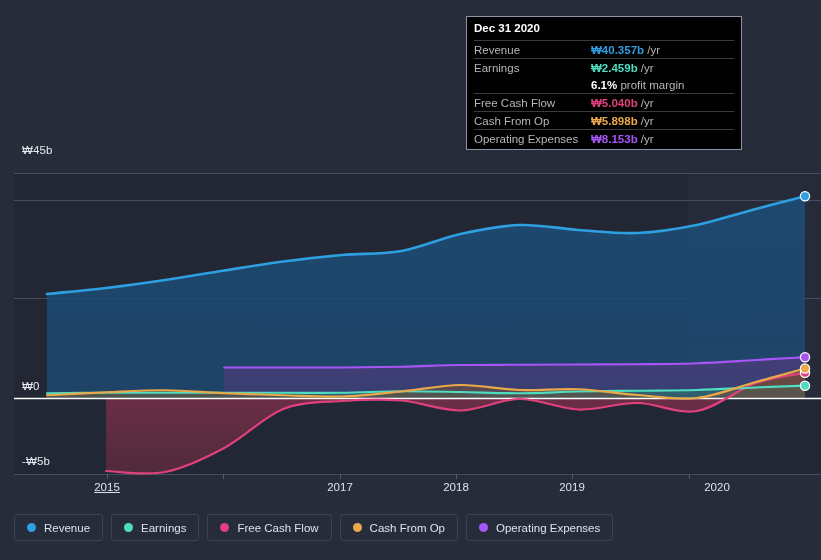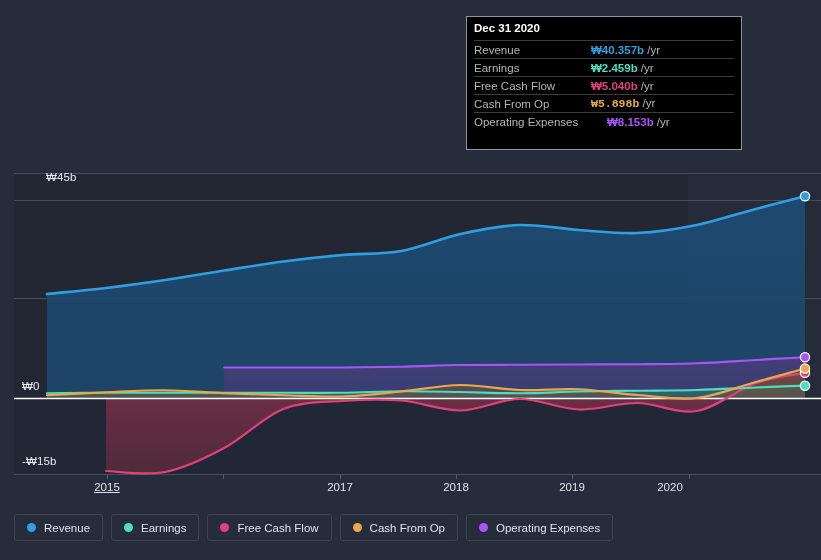--- a/index.html
+++ b/index.html
@@ -120,53 +120,57 @@
         <path d="M47.00,393.25 C56.84,393.17 86.38,392.83 106.06,392.75 C125.75,392.67 145.44,392.75 165.13,392.75 C184.82,392.75 204.51,392.75 224.19,392.75 C243.88,392.75 263.57,392.75 283.26,392.75 C302.95,392.75 322.64,393.00 342.32,392.75 C362.01,392.50 381.70,391.38 401.39,391.25 C421.08,391.13 440.77,391.67 460.45,392.00 C480.14,392.33 499.83,393.33 519.52,393.25 C539.21,393.17 558.90,391.92 578.58,391.50 C598.27,391.08 617.96,391.00 637.65,390.75 C657.34,390.50 677.03,390.54 696.71,390.00 C716.40,389.46 737.73,388.22 755.78,387.50 C773.83,386.78 796.80,386.00 805.00,385.70" fill="none" stroke="#4fdcc0" stroke-width="2.2" stroke-linecap="round" stroke-linejoin="round"></path>
         <path d="M47.00,395.25 C56.84,394.75 86.38,393.08 106.06,392.25 C125.75,391.42 145.44,390.08 165.13,390.25 C184.82,390.42 204.51,392.42 224.19,393.25 C243.88,394.08 263.57,394.71 283.26,395.25 C302.95,395.79 322.64,397.13 342.32,396.50 C362.01,395.88 381.70,393.42 401.39,391.50 C421.08,389.58 440.77,385.25 460.45,385.00 C480.14,384.75 499.83,389.29 519.52,390.00 C539.21,390.71 558.90,388.42 578.58,389.25 C598.27,390.08 617.96,393.54 637.65,395.00 C657.34,396.46 677.03,400.17 696.71,398.00 C716.40,395.83 737.73,386.92 755.78,382.00 C773.83,377.08 796.80,370.76 805.00,368.51" fill="none" stroke="#e9a94b" stroke-width="2.2" stroke-linecap="round" stroke-linejoin="round"></path>
         <circle cx="805.00" cy="196.22" r="4.6" fill="#2e9fe0" stroke="#ffffff" stroke-width="1.3"></circle>
         <circle cx="805.00" cy="357.24" r="4.6" fill="#a855f7" stroke="#ffffff" stroke-width="1.3"></circle>
         <circle cx="805.00" cy="372.80" r="4.6" fill="#e0417e" stroke="#ffffff" stroke-width="1.3"></circle>
         <circle cx="805.00" cy="385.70" r="4.6" fill="#4fdcc0" stroke="#ffffff" stroke-width="1.3"></circle>
         <circle cx="805.00" cy="368.51" r="4.6" fill="#e9a94b" stroke="#ffffff" stroke-width="1.3"></circle>
       </svg>
   </div>
 
-  <div class="ylab" style="left:22px;top:171px;margin-left:24px;">₩45b</div>
+  <div class="ylab" style="left:22px;top:144px;">₩45b</div>
   <div class="ylab" style="left:22px;top:380px;">₩0</div>
-  <div class="ylab" style="left:22px;top:455px;">-₩15b</div>
+  <div class="ylab" style="left:22px;top:455px;">-₩5b</div>
 
   <div class="xlab" style="left:107px;top:481px;text-decoration:underline;">2015</div>
   <div class="xlab" style="left:223px;top:481px;margin-top:42px;">2016</div>
   <div class="xlab" style="left:340px;top:481px;">2017</div>
   <div class="xlab" style="left:456px;top:481px;">2018</div>
   <div class="xlab" style="left:572px;top:481px;">2019</div>
-  <div class="xlab" style="left:670px;top:481px;">2020</div>
+  <div class="xlab" style="left:717px;top:481px;">2020</div>
 
   <div class="tooltip">
     <div class="tt-title">Dec 31 2020</div>
     <div class="tt-rows" id="tt-rows">
         <div class="tt-row">
           <div class="tt-label">Revenue</div>
           <div class="tt-val"><b style="color: rgb(46, 159, 224);">₩40.357b</b><span class="tt-unit"> /yr</span></div>
         </div>
         <div class="tt-row">
           <div class="tt-label">Earnings</div>
           <div class="tt-val"><b style="color: rgb(79, 220, 192);">₩2.459b</b><span class="tt-unit"> /yr</span></div>
         </div>
+        <div class="tt-row no-rule">
+          <div class="tt-label"></div>
+          <div class="tt-margin"><b>6.1%</b> profit margin</div>
+        </div>
         <div class="tt-row">
           <div class="tt-label">Free Cash Flow</div>
           <div class="tt-val"><b style="color: rgb(224, 65, 126);">₩5.040b</b><span class="tt-unit"> /yr</span></div>
         </div>
         <div class="tt-row">
           <div class="tt-label">Cash From Op</div>
-          <div class="tt-val"><b style="color: rgb(233, 169, 75); font-family: Liberation Mono, monospace;">₩5.898b</b><span class="tt-unit"> /yr</span></div>
+          <div class="tt-val"><b style="color: rgb(233, 169, 75);">₩5.898b</b><span class="tt-unit"> /yr</span></div>
         </div>
         <div class="tt-row">
           <div class="tt-label">Operating Expenses</div>
-          <div class="tt-val"><b style="color: rgb(168, 85, 247); margin-left: 16px;">₩8.153b</b><span class="tt-unit"> /yr</span></div>
+          <div class="tt-val"><b style="color: rgb(168, 85, 247);">₩8.153b</b><span class="tt-unit"> /yr</span></div>
         </div>
       </div>
   </div>
 
   <div class="legend" id="legend">
       <div class="leg-item">
         <span class="leg-dot" style="background: rgb(46, 159, 224);"></span>
         <span class="leg-text">Revenue</span>
       </div>
       <div class="leg-item">

